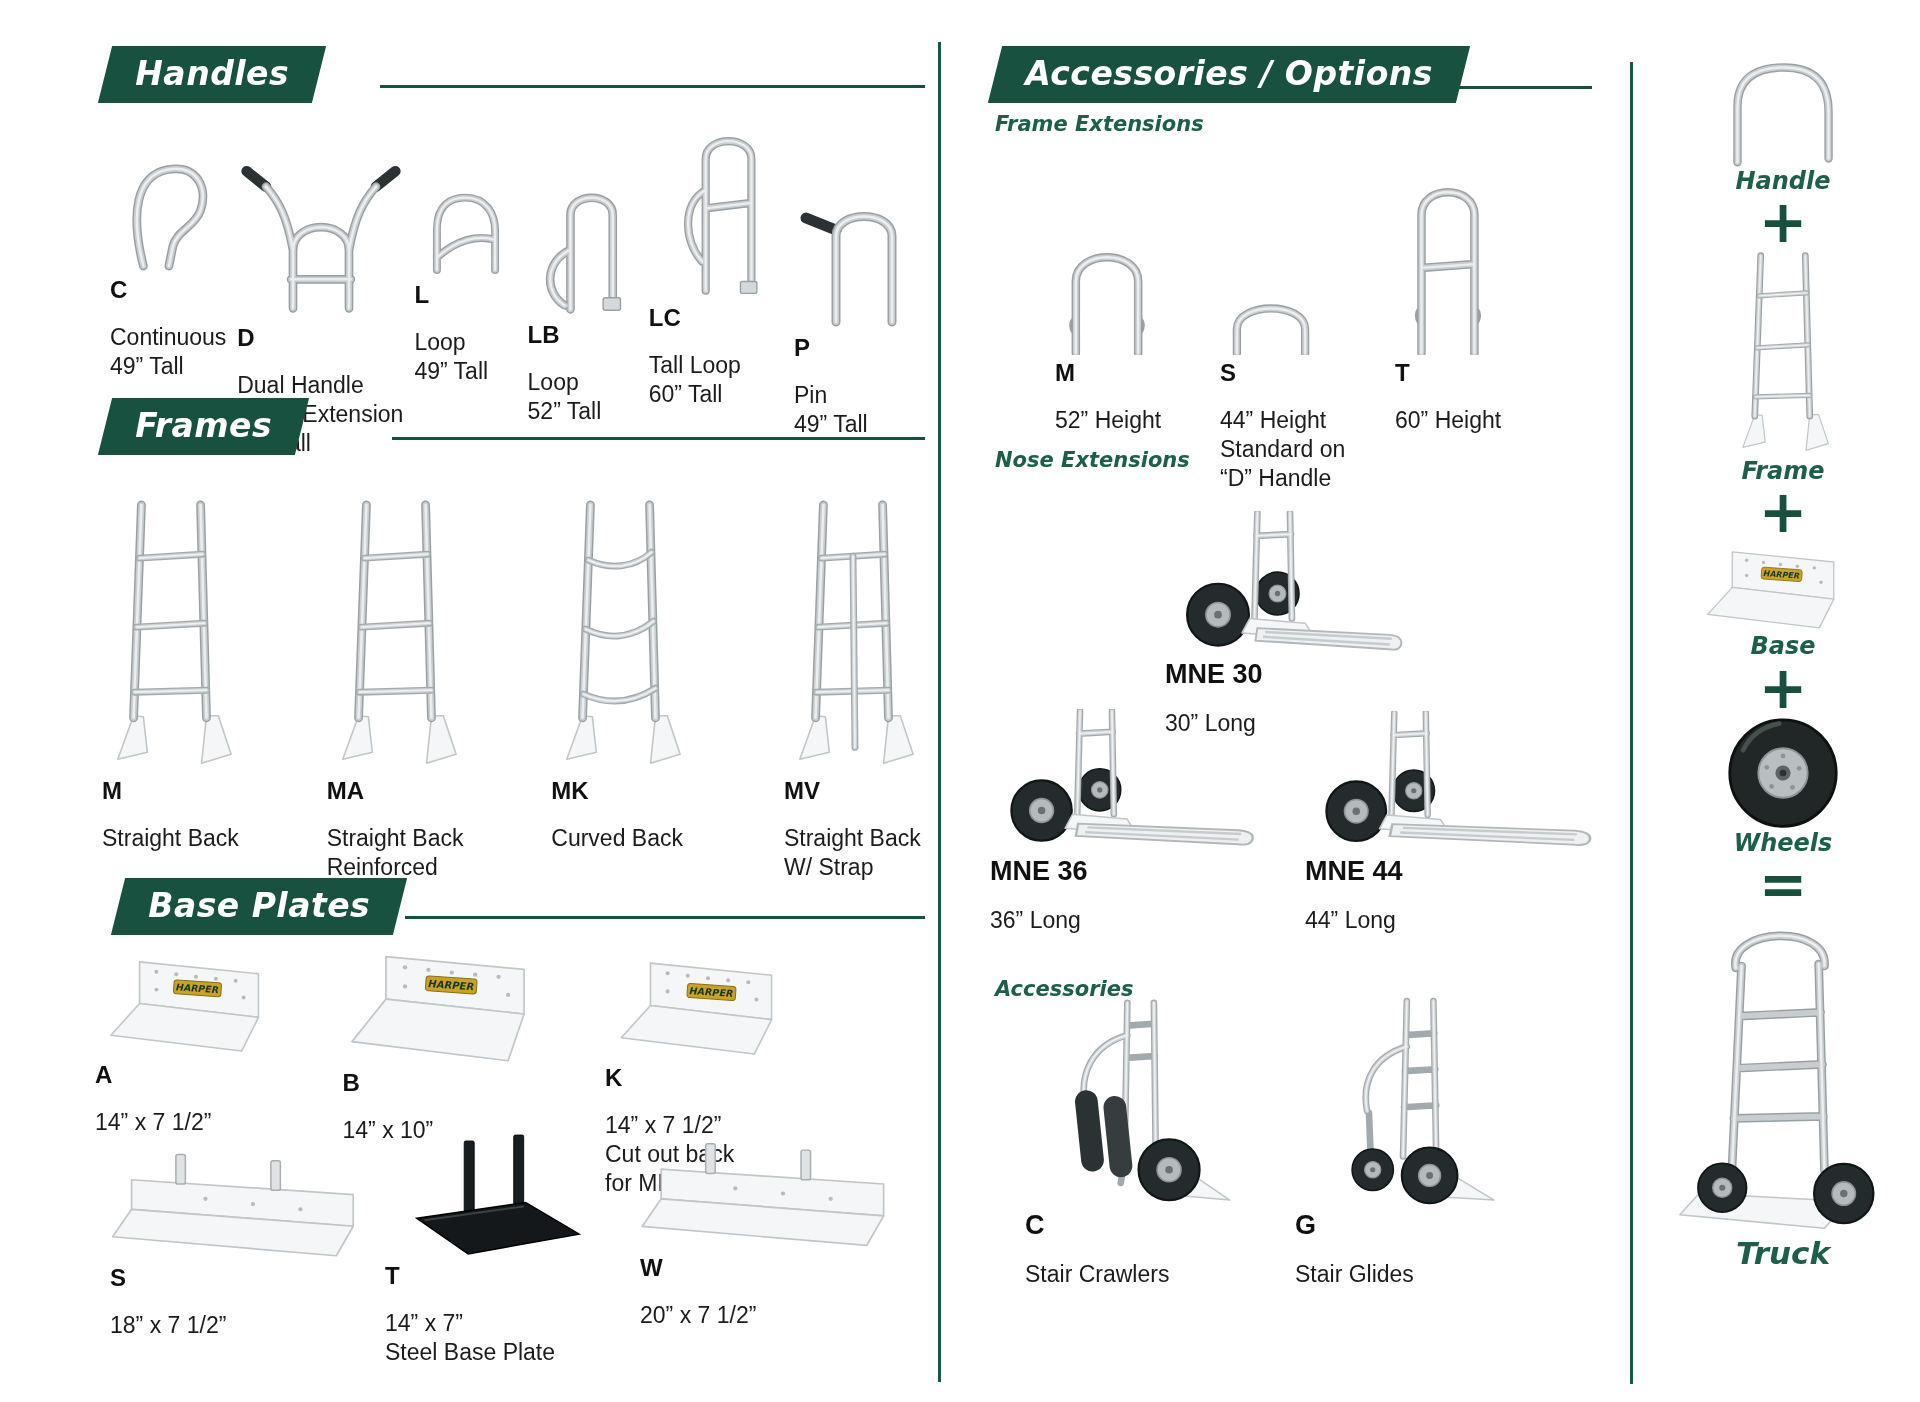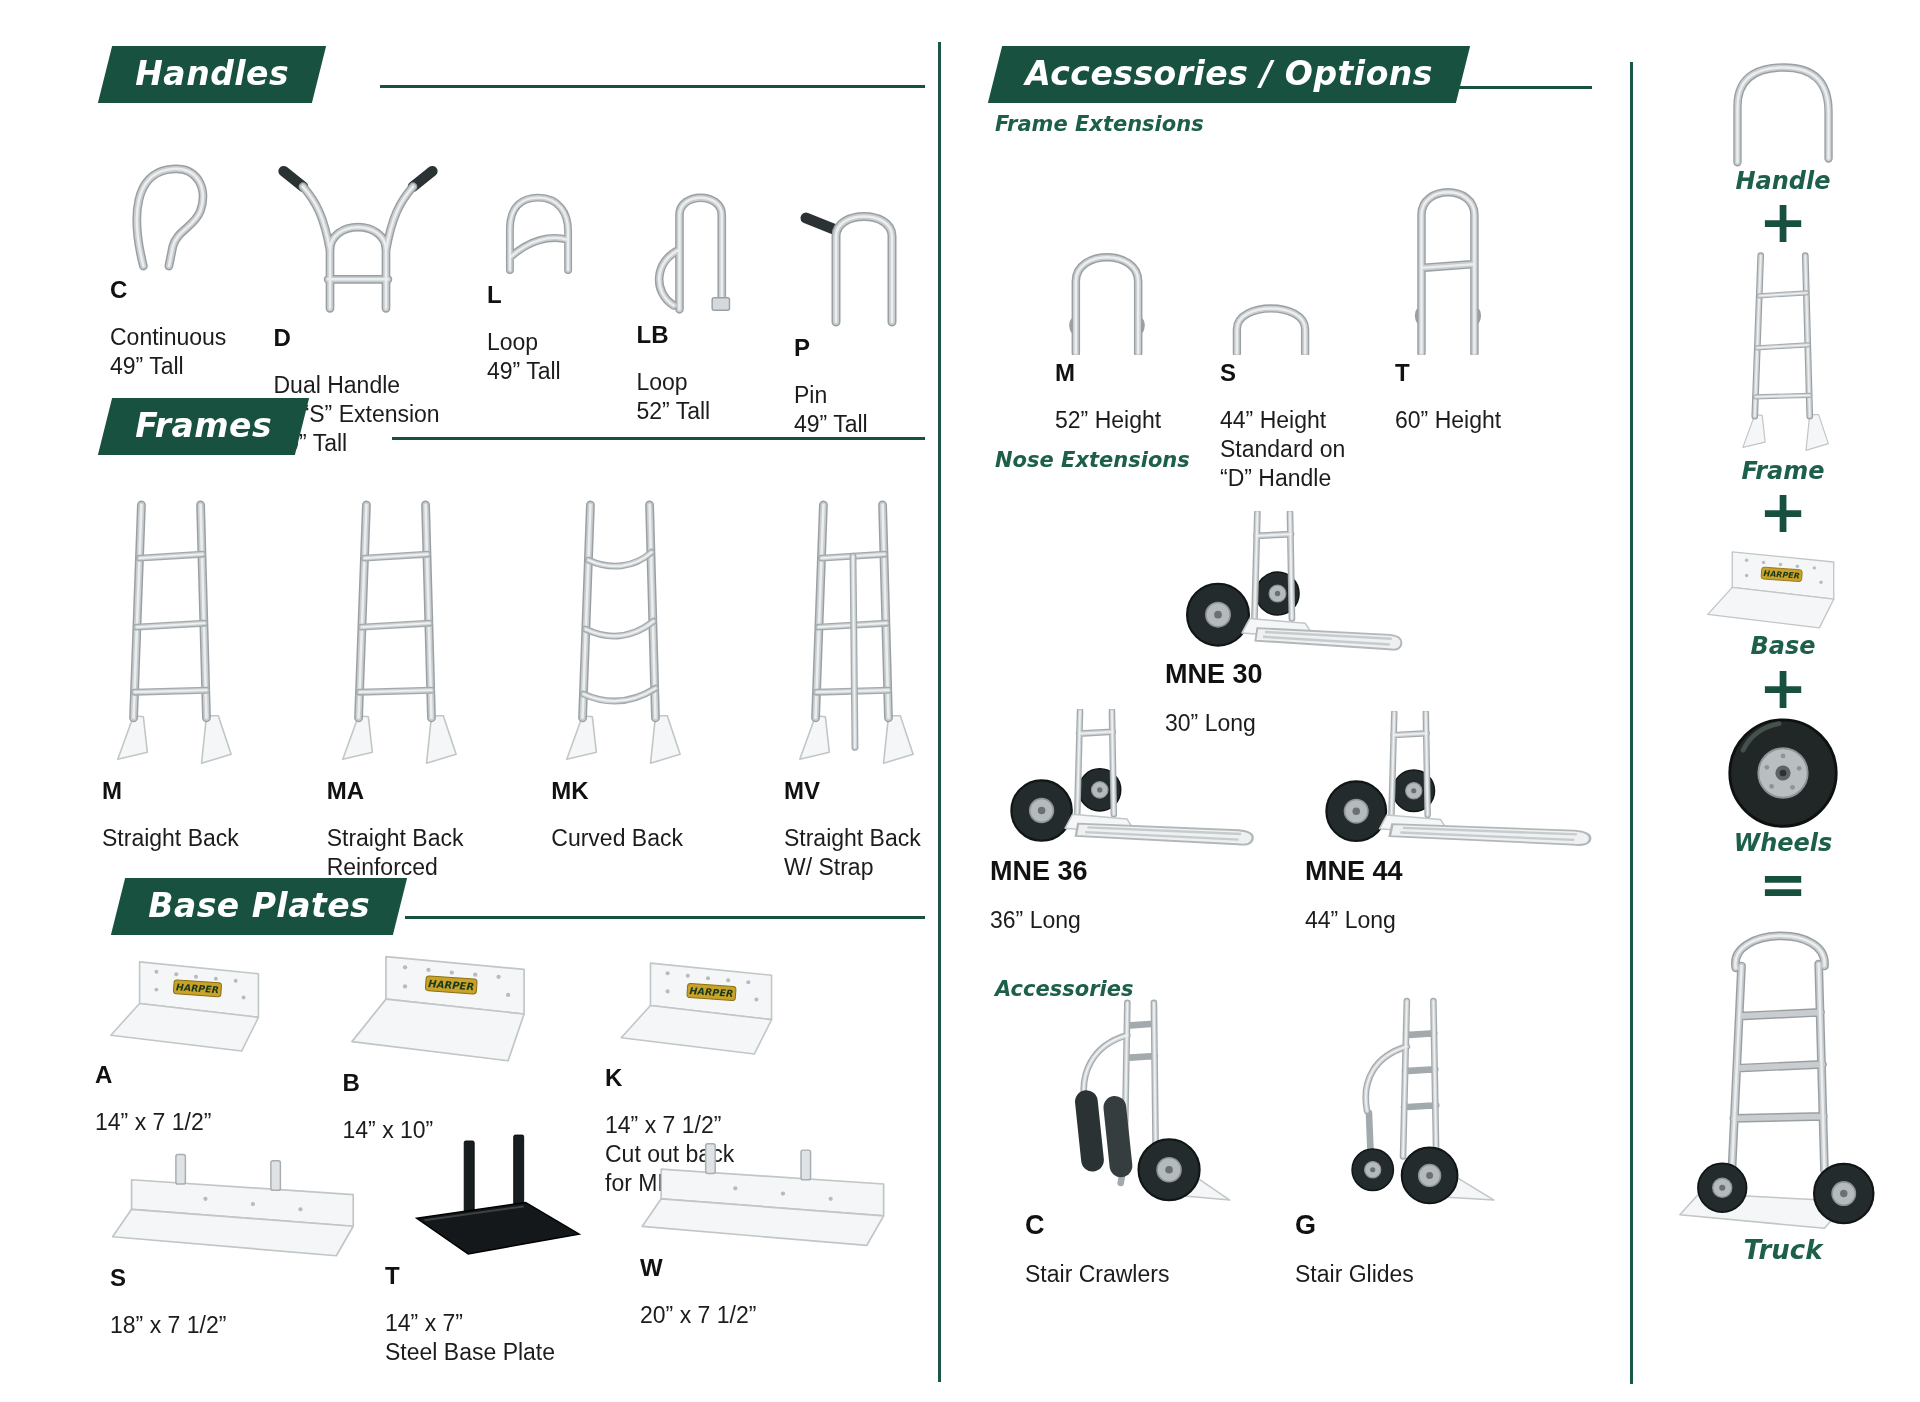--- a/index.html
+++ b/index.html
@@ -246,20 +246,30 @@
     <div class="item" style="width:112px;">
       <div class="imgbox" style="height:202px;">
         <svg viewBox="0 0 112 156" width="108" height="150">
             <use href="#hg-lb"></use>
           </svg>
       </div>
       <div class="code">LB</div>
       <div class="desc">Loop
 52” Tall</div>
     </div>
+    <div class="item" style="width:136px;">
+      <div class="imgbox" style="height:185px;">
+        <svg viewBox="0 0 140 192" width="128" height="176">
+            <use href="#hg-lc"></use>
+          </svg>
+      </div>
+      <div class="code">LC</div>
+      <div class="desc">Tall Loop
+60” Tall</div>
+    </div>
     <div class="item" style="width:128px;">
       <div class="imgbox" style="height:215px;">
         <svg viewBox="0 0 112 140" width="112" height="140">
             <use href="#hg-p"></use>
           </svg>
       </div>
       <div class="code">P</div>
       <div class="desc">Pin
 49” Tall</div>
     </div>
@@ -539,16 +549,16 @@
     <div class="op">=</div>
 
     <svg viewBox="0 0 230 336" width="222" height="324">
       <polygon points="28,292 182,300 158,328 8,314" class="plate-face"></polygon>
       <path d="M66,58 C58,16 162,12 158,56 M72,56 L62,268 M152,54 L158,268 M70,108 L154,104 M67,162 L156,158 M64,214 L157,212" class="t-d"></path>
       <path d="M66,58 C58,16 162,12 158,56 M72,56 L62,268 M152,54 L158,268 M70,108 L154,104 M67,162 L156,158 M64,214 L157,212" class="t-m"></path>
       <path d="M66,58 C58,16 162,12 158,56 M72,56 L62,268 M152,54 L158,268" class="t-l"></path>
       <use href="#twheel" transform="translate(52,286) scale(0.9)"></use>
       <use href="#twheel" transform="translate(178,292) scale(1.1)"></use>
     </svg>
-    <div class="build-label" style="font-size:26px;">Truck</div>
+    <div class="build-label" style="font-size:31px;">Truck</div>
   </div>
 
 </div>
 
 </body></html>

